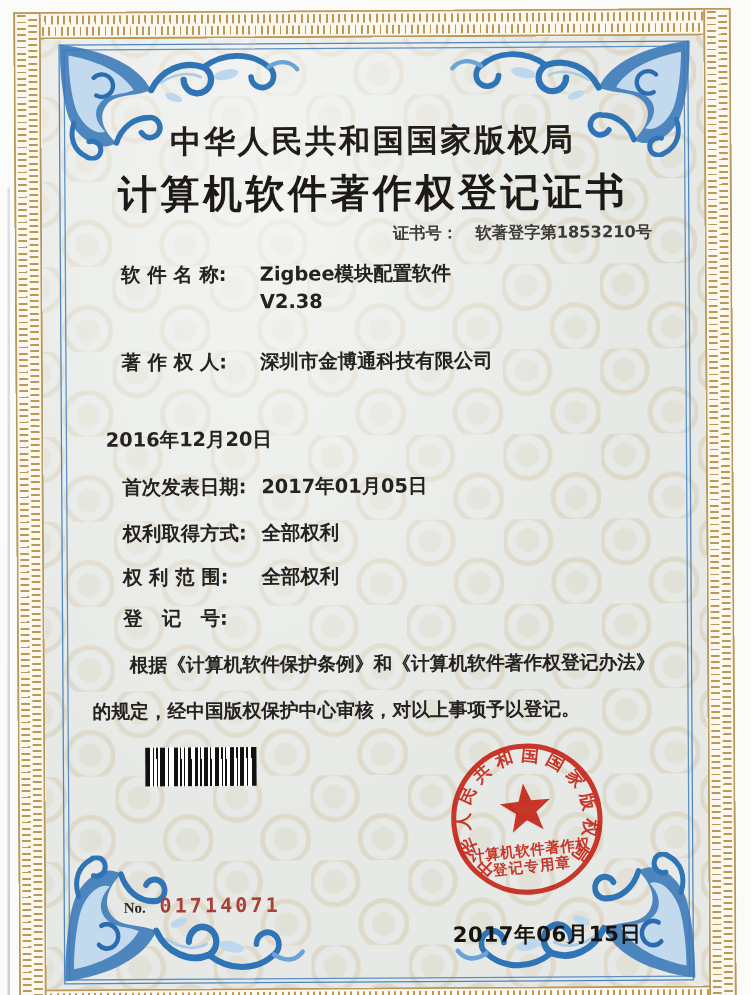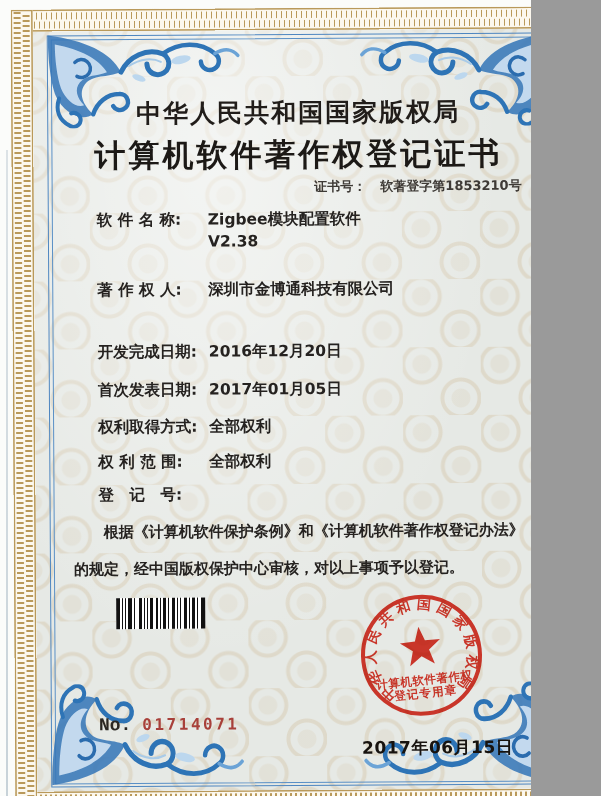--- a/index.html
+++ b/index.html
@@ -1,17 +1,17 @@
 <!DOCTYPE html>
 <html><head>
 <meta charset="utf-8">
 <style>
   html,body{margin:0;padding:0;background:#9a9a9a;}
   .scan{
-    position:relative;width:531px;height:796px;overflow:hidden;
+    position:relative;width:601px;height:796px;overflow:hidden;
     background:#fbfcfa;
     font-family:"DejaVu Sans","Liberation Sans",sans-serif;
   }
   .edge-line{position:absolute;left:6px;top:150px;bottom:0;width:2px;
     background:linear-gradient(#c2cdd5,#9db0bd);opacity:.55;}
   .cert{
     position:absolute;left:13px;top:8px;width:574px;height:804px;
     transform:rotate(-0.35deg);
     background-color:#e6e9e5;
     background-image:
@@ -79,22 +79,22 @@
       #111 61px,#111 62px,#fff 62px,#fff 64px,#111 64px,#111 65px,#fff 65px,#fff 68px,
       #111 68px,#111 71px,#fff 71px,#fff 73px,#111 73px,#111 74px,#fff 74px,#fff 76px,
       #111 76px,#111 79px,#fff 79px,#fff 81px,#111 81px,#111 82px,#fff 82px,#fff 85px,
       #111 85px,#111 89px);}
   .seal{position:absolute;left:344px;top:585px;width:126px;height:126px;
     transform:rotate(-6deg);opacity:.93;mix-blend-mode:multiply;}
   .seal svg{width:100%;height:100%;display:block;}
   .seal-date{position:absolute;left:347px;top:729px;font-size:17px;font-weight:700;
     letter-spacing:.5px;color:#17130f;}
   .serial{position:absolute;left:84px;top:706px;display:flex;align-items:baseline;}
-  .serial-prefix{font-family:Liberation Mono, monospace;
-    font-weight:700;font-size:18px;color:#2b2722;}
+  .serial-prefix{font-family:Liberation Serif, serif;
+    font-weight:700;font-size:12px;color:#2b2722;}
   .serial-digits{margin-left:11px;font-family:"DejaVu Sans Mono","Liberation Mono",monospace;
     font-weight:600;font-size:16px;letter-spacing:2.5px;color:#a8403a;}
 </style>
 </head>
 <body>
 
 <div class="scan">
   <div class="edge-line"></div>
 
   <div class="cert">
@@ -185,21 +185,20 @@
         <span class="val">
           <div>Zigbee模块配置软件</div>
           <div>V2.38</div>
         </span>
       </div>
       <div class="row mt-owner">
         <span class="lbl">著 作 权 人:</span>
         <span class="val">深圳市金博通科技有限公司</span>
       </div>
       <div class="row mt-dev">
-        <span class="lbl">开发完成日期:</span>
         <span class="val">2016年12月20日</span>
       </div>
       <div class="row mt-pub">
         <span class="lbl">首次发表日期:</span>
         <span class="val">2017年01月05日</span>
       </div>
       <div class="row mt-way">
         <span class="lbl">权利取得方式:</span>
         <span class="val">全部权利</span>
       </div>

